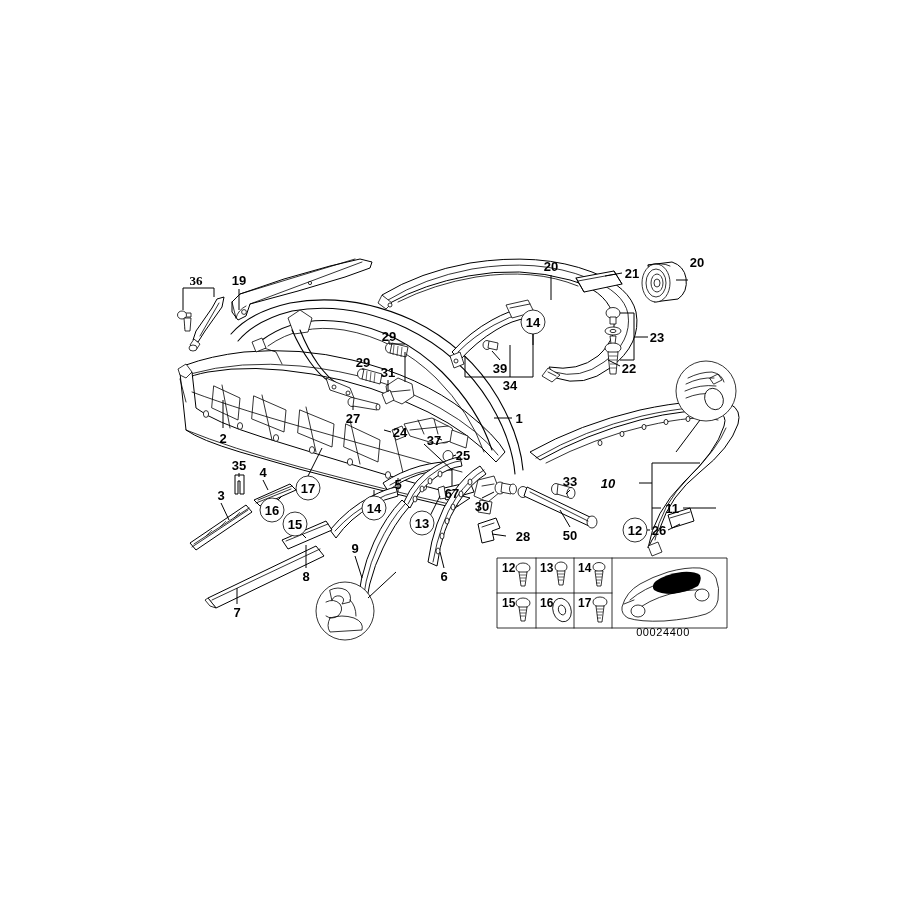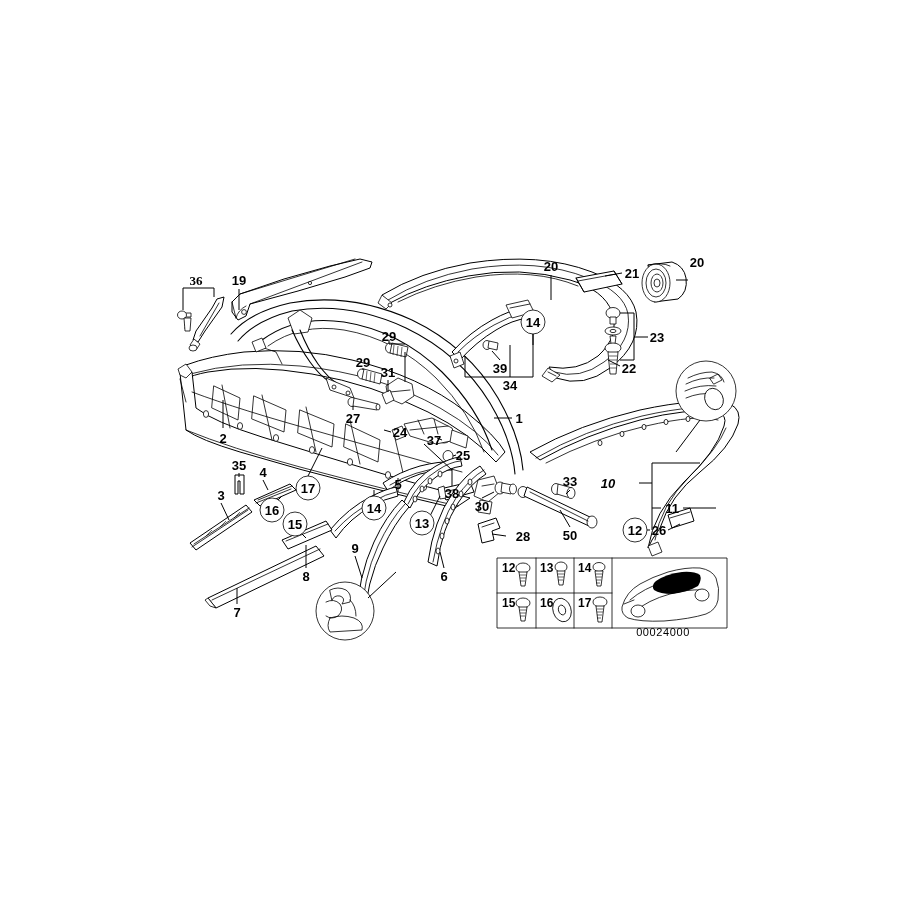--- a/index.html
+++ b/index.html
@@ -535,21 +535,21 @@
   <div class="callout-label" style="left:629px;top:368px;">22</div>
   <div class="callout-label" style="left:500px;top:368px;">39</div>
   <div class="callout-label" style="left:510px;top:385px;text-align:center;">34</div>
   <div class="callout-label" style="left:389px;top:336px;">29</div>
   <div class="callout-label" style="left:363px;top:362px;">29</div>
   <div class="callout-label" style="left:388px;top:372px;">31</div>
   <div class="callout-label" style="left:353px;top:418px;">27</div>
   <div class="callout-label" style="left:400px;top:432px;">24</div>
   <div class="callout-label" style="left:434px;top:440px;">37</div>
   <div class="callout-label" style="left:463px;top:455px;">25</div>
-  <div class="callout-label" style="left:452px;top:493px;">38</div>
+  <div class="callout-label" style="left:452px;top:493px;">67</div>
   <div class="callout-label" style="left:223px;top:438px;">2</div>
   <div class="callout-label" style="left:519px;top:418px;">1</div>
   <div class="callout-label" style="left:239px;top:465px;">35</div>
   <div class="callout-label" style="left:263px;top:472px;">4</div>
   <div class="callout-label" style="left:221px;top:495px;">3</div>
   <div class="callout-label" style="left:398px;top:484px;">5</div>
   <div class="callout-label" style="left:482px;top:506px;">30</div>
   <div class="callout-label" style="left:570px;top:481px;">33</div>
   <div class="callout-label" style="left:608px;top:483px;font-style:italic;">10</div>
   <div class="callout-label" style="left:672px;top:508px;">11</div>
@@ -569,15 +569,15 @@
   <div class="circ-label" style="left:422px;top:523px;">13</div>
   <div class="circ-label" style="left:635px;top:530px;">12</div>
 
   <div class="legend-num" style="left:502px;top:562px;">12</div>
   <div class="legend-num" style="left:540px;top:562px;">13</div>
   <div class="legend-num" style="left:578px;top:562px;">14</div>
   <div class="legend-num" style="left:502px;top:597px;">15</div>
   <div class="legend-num" style="left:540px;top:597px;">16</div>
   <div class="legend-num" style="left:578px;top:597px;">17</div>
 
-  <div class="diagram-id" style="left:663px;top:632px;">00024000</div>
+  <div class="diagram-id" style="left:663px;top:632px;">00024400</div>
 
 </div>
 
 </body></html>

